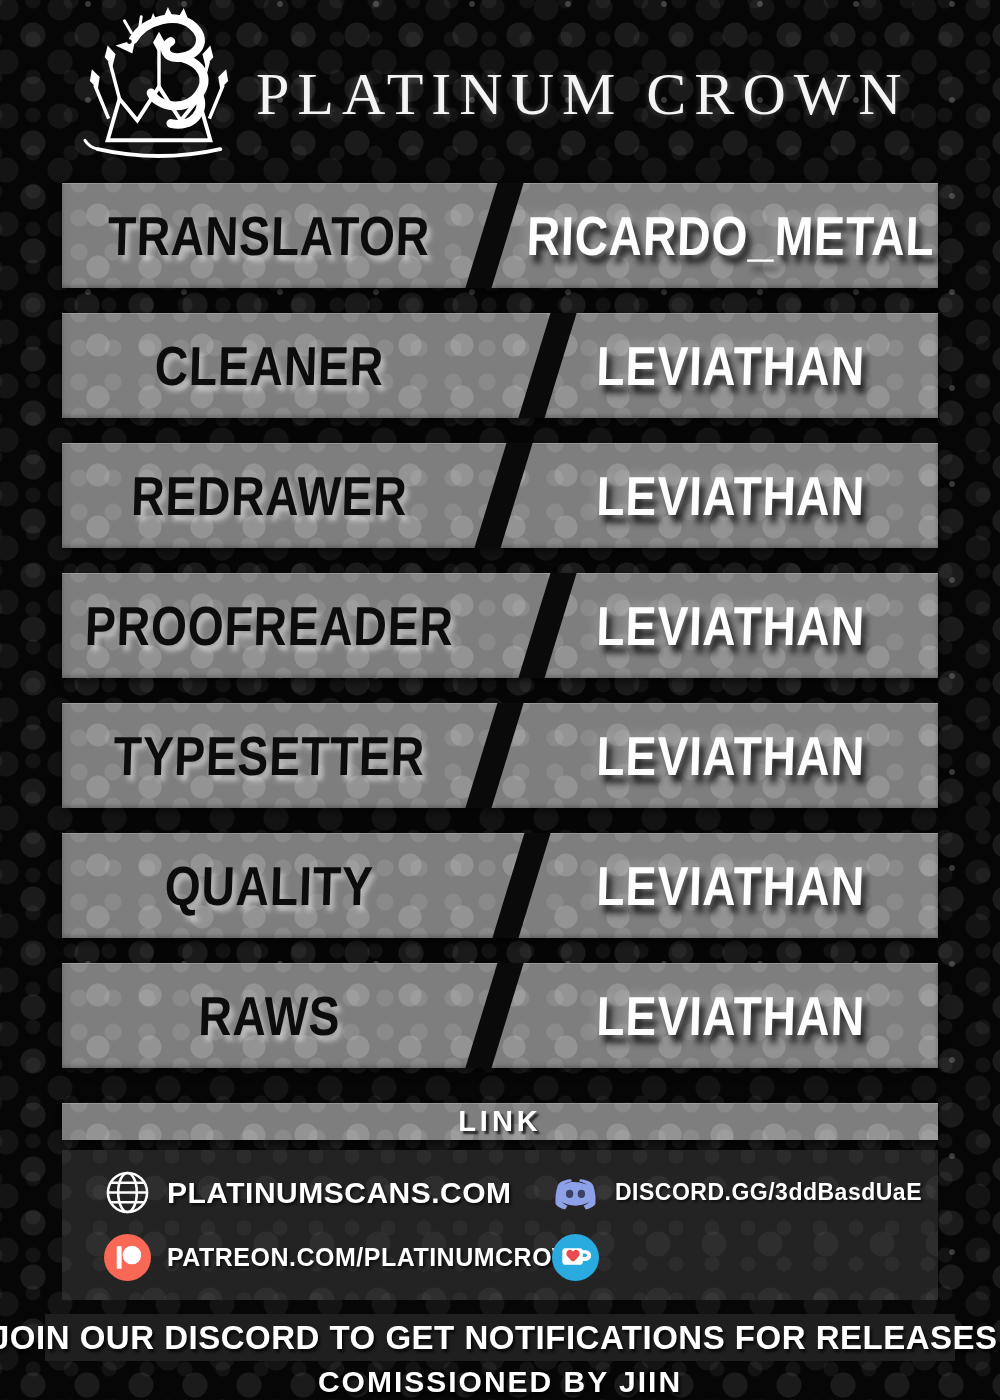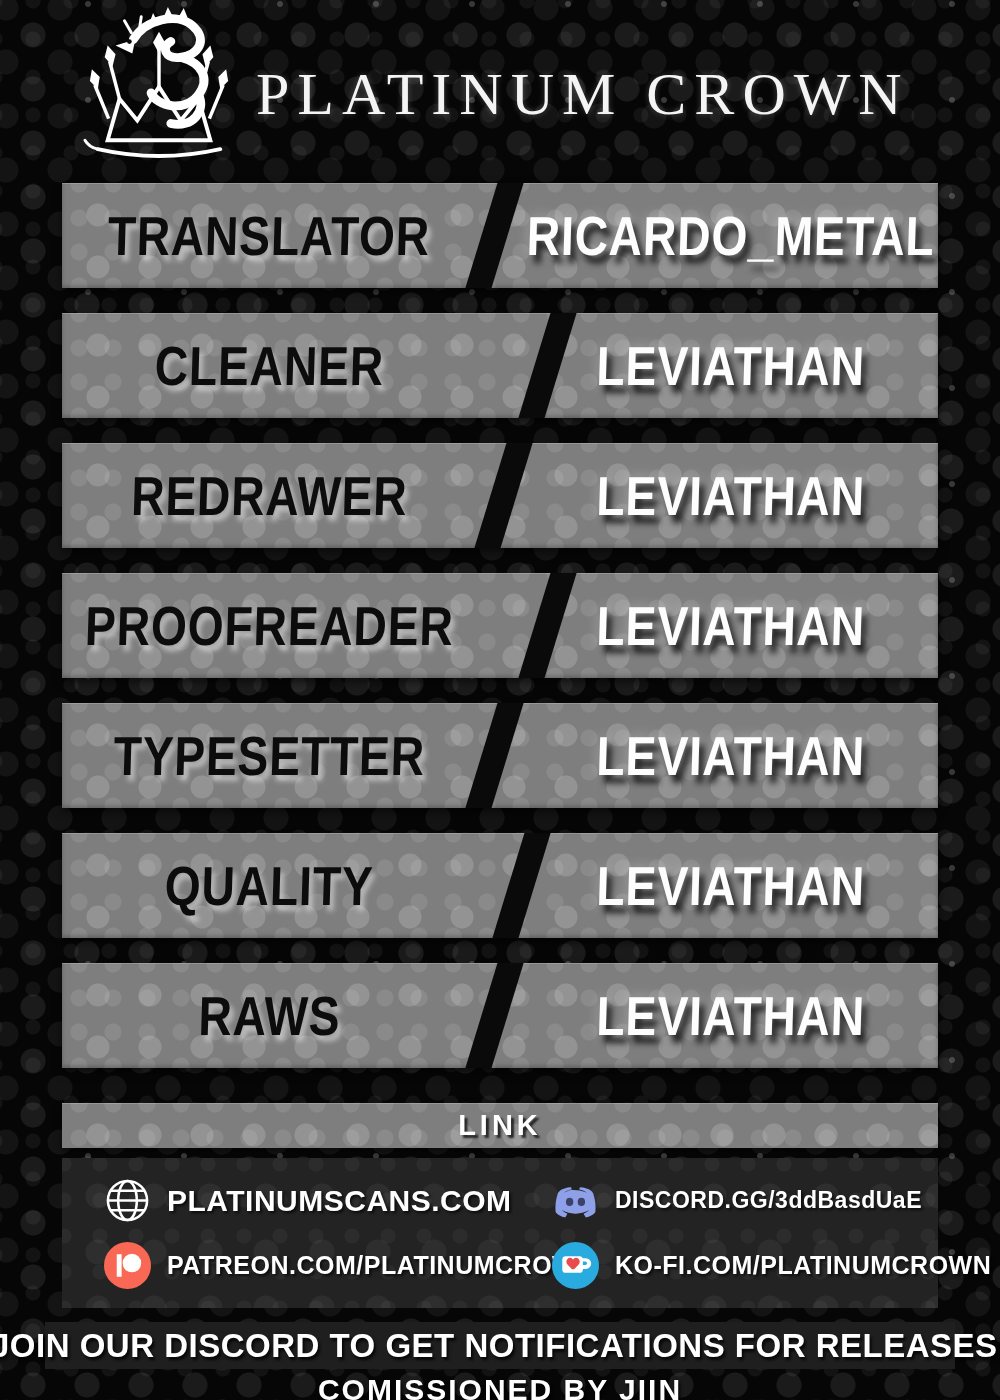--- a/index.html
+++ b/index.html
@@ -62,21 +62,21 @@
     font-size:55px;color:#0c0c0c;letter-spacing:1px;
     text-shadow:5px 6px 6px rgba(235,235,235,0.55);
   }
   .name span{
     transform:scaleX(0.84) skewX(-2deg);
     font-size:55px;color:#fdfdfd;letter-spacing:1px;
     text-shadow:6px 8px 7px rgba(8,8,8,0.85), 0 0 14px rgba(255,255,255,0.35);
   }
   
   .link-header{
-    margin:35px 62px 0;height:45px;
+    margin:35px 62px 0;height:37px;
     display:flex;align-items:center;justify-content:center;
     box-shadow: inset 0 1px 0 rgba(255,255,255,0.2), 0 3px 6px rgba(0,0,0,0.5);
   }
   .link-header span{
     font-weight:bold;font-size:29px;letter-spacing:4px;color:#ffffff;
     text-shadow:3px 3px 2px rgba(15,15,15,0.8);
   }
   
   .links-panel{
     margin:10px 62px 0;height:150px;box-sizing:border-box;
@@ -266,20 +266,19 @@
   </div>
   <div class="link-item li-kofi">
     <span class="ic">
       <svg viewBox="0 0 48 48">
         <circle cx="24" cy="24" r="24" fill="#29abe0"></circle>
         <path d="M30 16.5 h4.5 a5.5 5.5 0 0 1 0 11 H30 v-4 h4 a1.8 1.8 0 0 0 0-3.6 h-4 z" fill="#ffffff"></path>
         <rect x="10.5" y="14.5" width="21" height="17" rx="3.5" fill="#ffffff"></rect>
         <path fill="#e84c4c" d="M21 27.8 c-.3 0 -.6 -.1 -.8 -.3 l-4.4 -4.6 c-1.5 -1.6 -1.5 -4.1 0 -5.6 1.4 -1.5 3.7 -1.5 5.2 0 l.5 .5 .5 -.5 c1.4 -1.5 3.7 -1.5 5.2 0 1.5 1.6 1.5 4.1 0 5.6 l-4.4 4.6 c-.2 .2 -.5 .3 -.8 .3 z"></path>
       </svg>
     </span>
-    <span class="link-label">KO-FI.COM/PLATINUMCROWN</span>
   </div>
 </div>
 
 <div class="footer-strip">
   <span>JOIN OUR DISCORD TO GET NOTIFICATIONS FOR RELEASES!</span>
 </div>
 <div class="footer-line2">COMISSIONED BY JIIN</div>
 
 </body></html>

